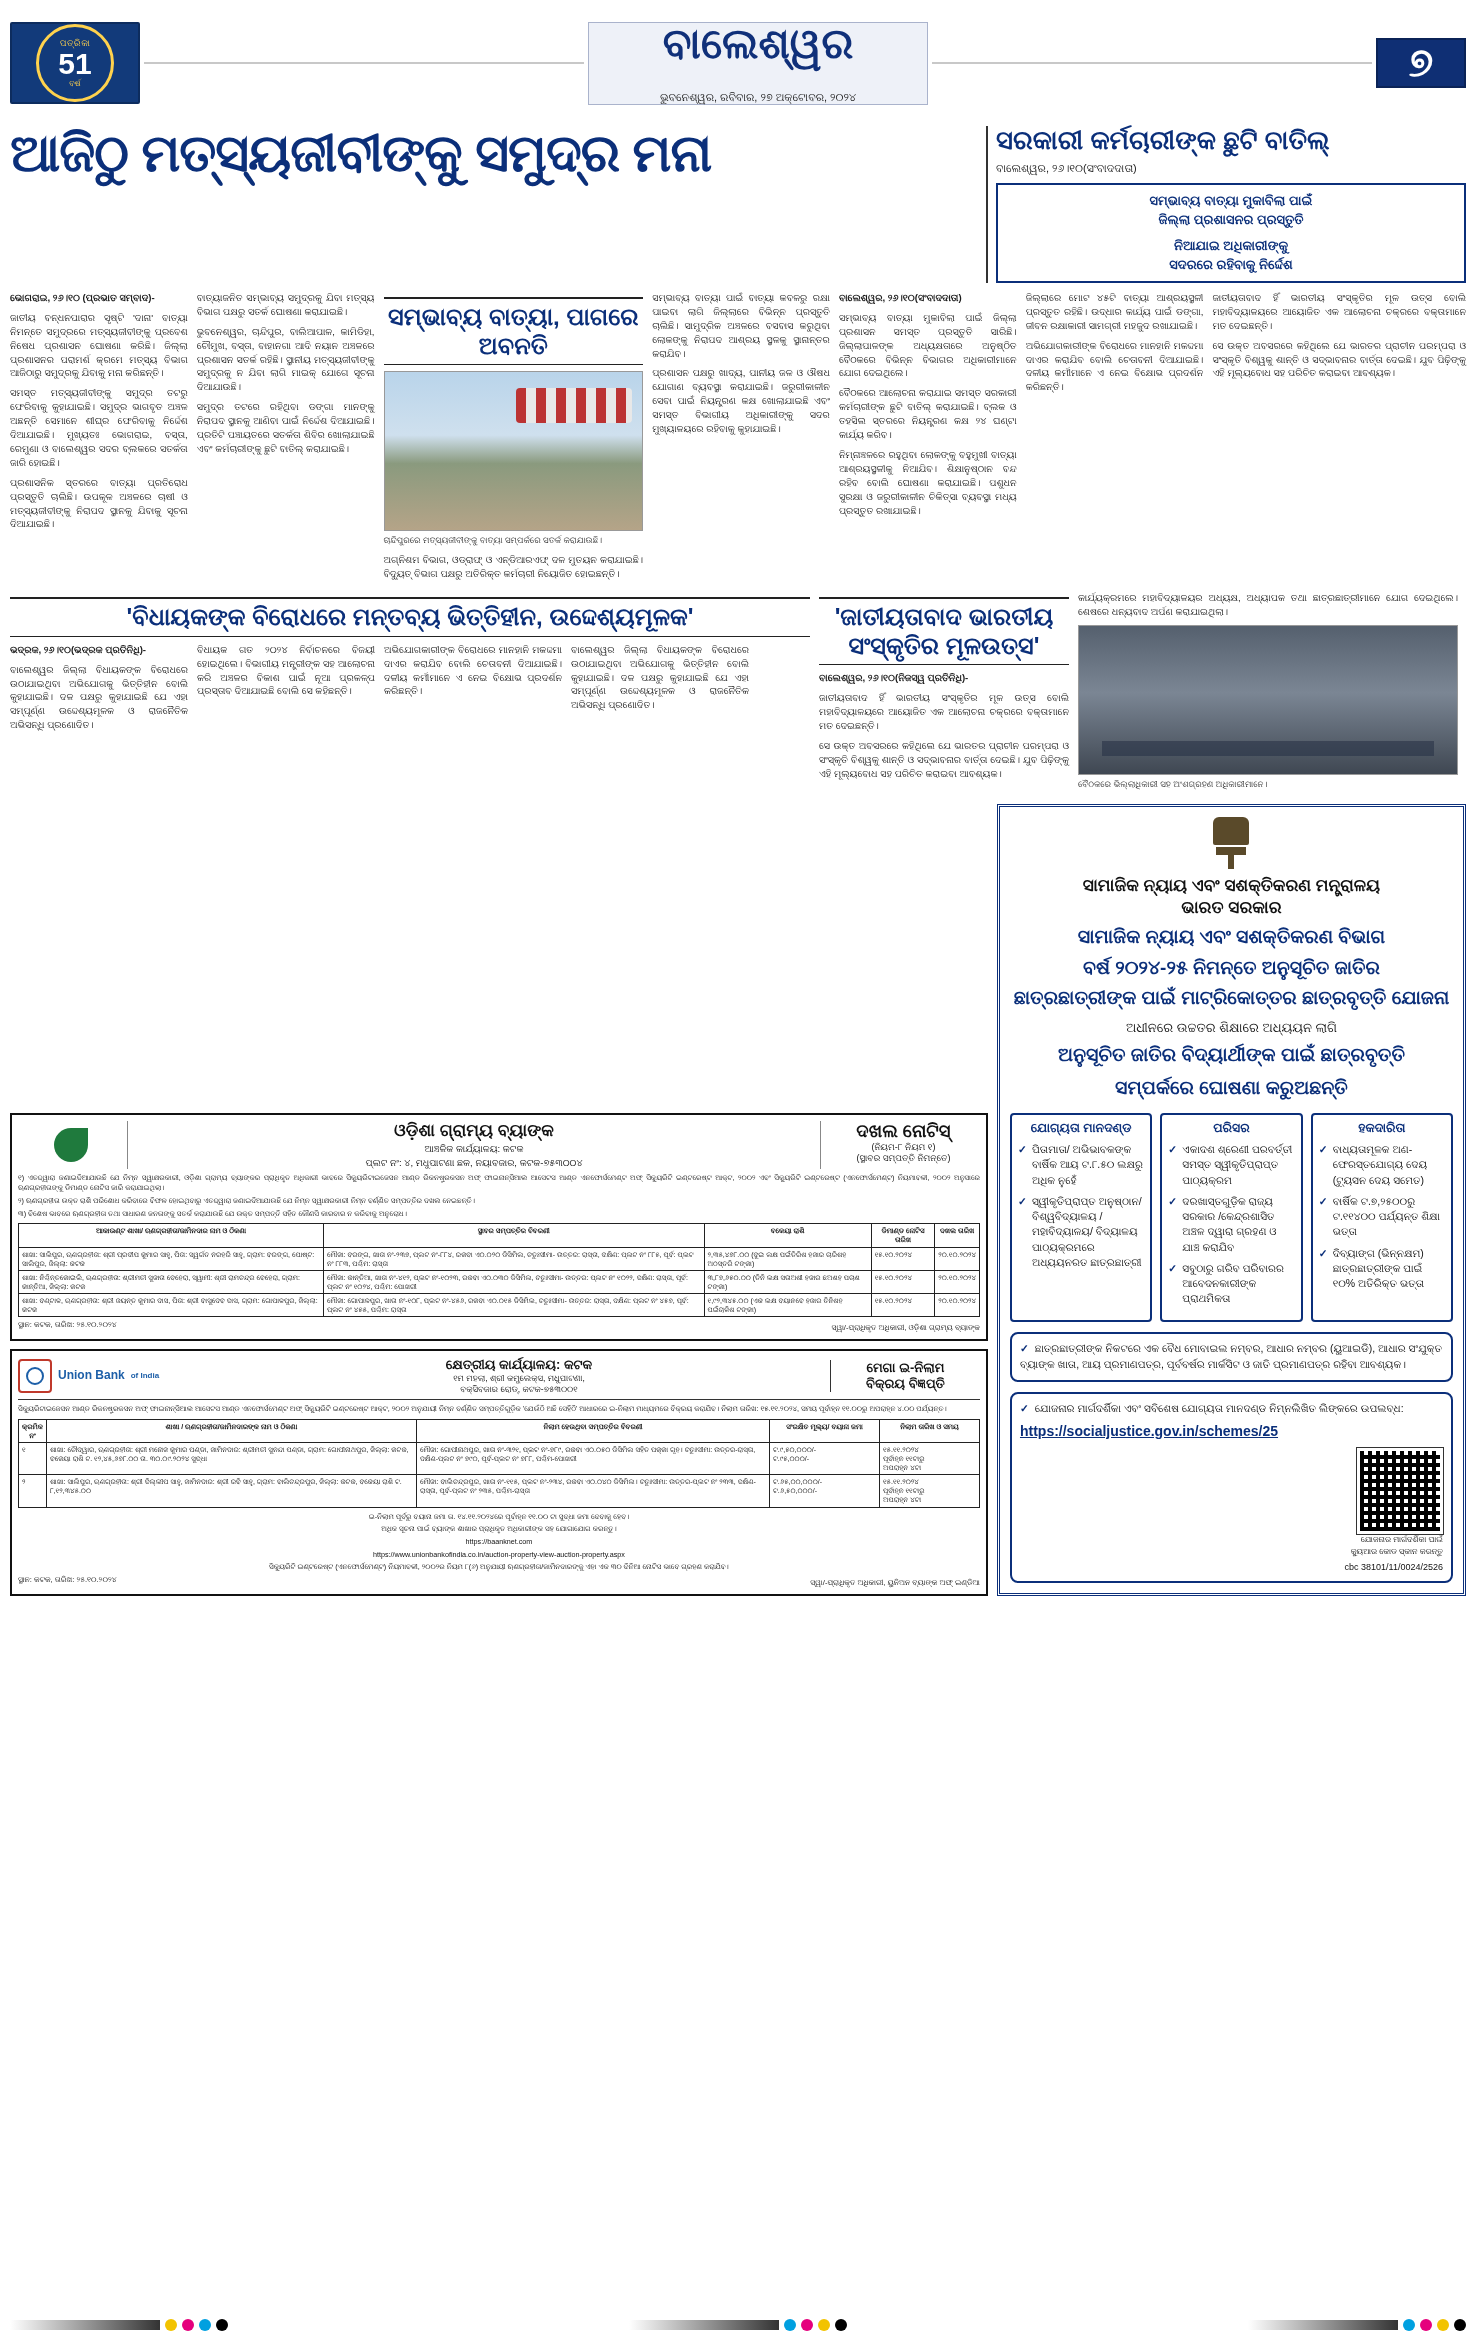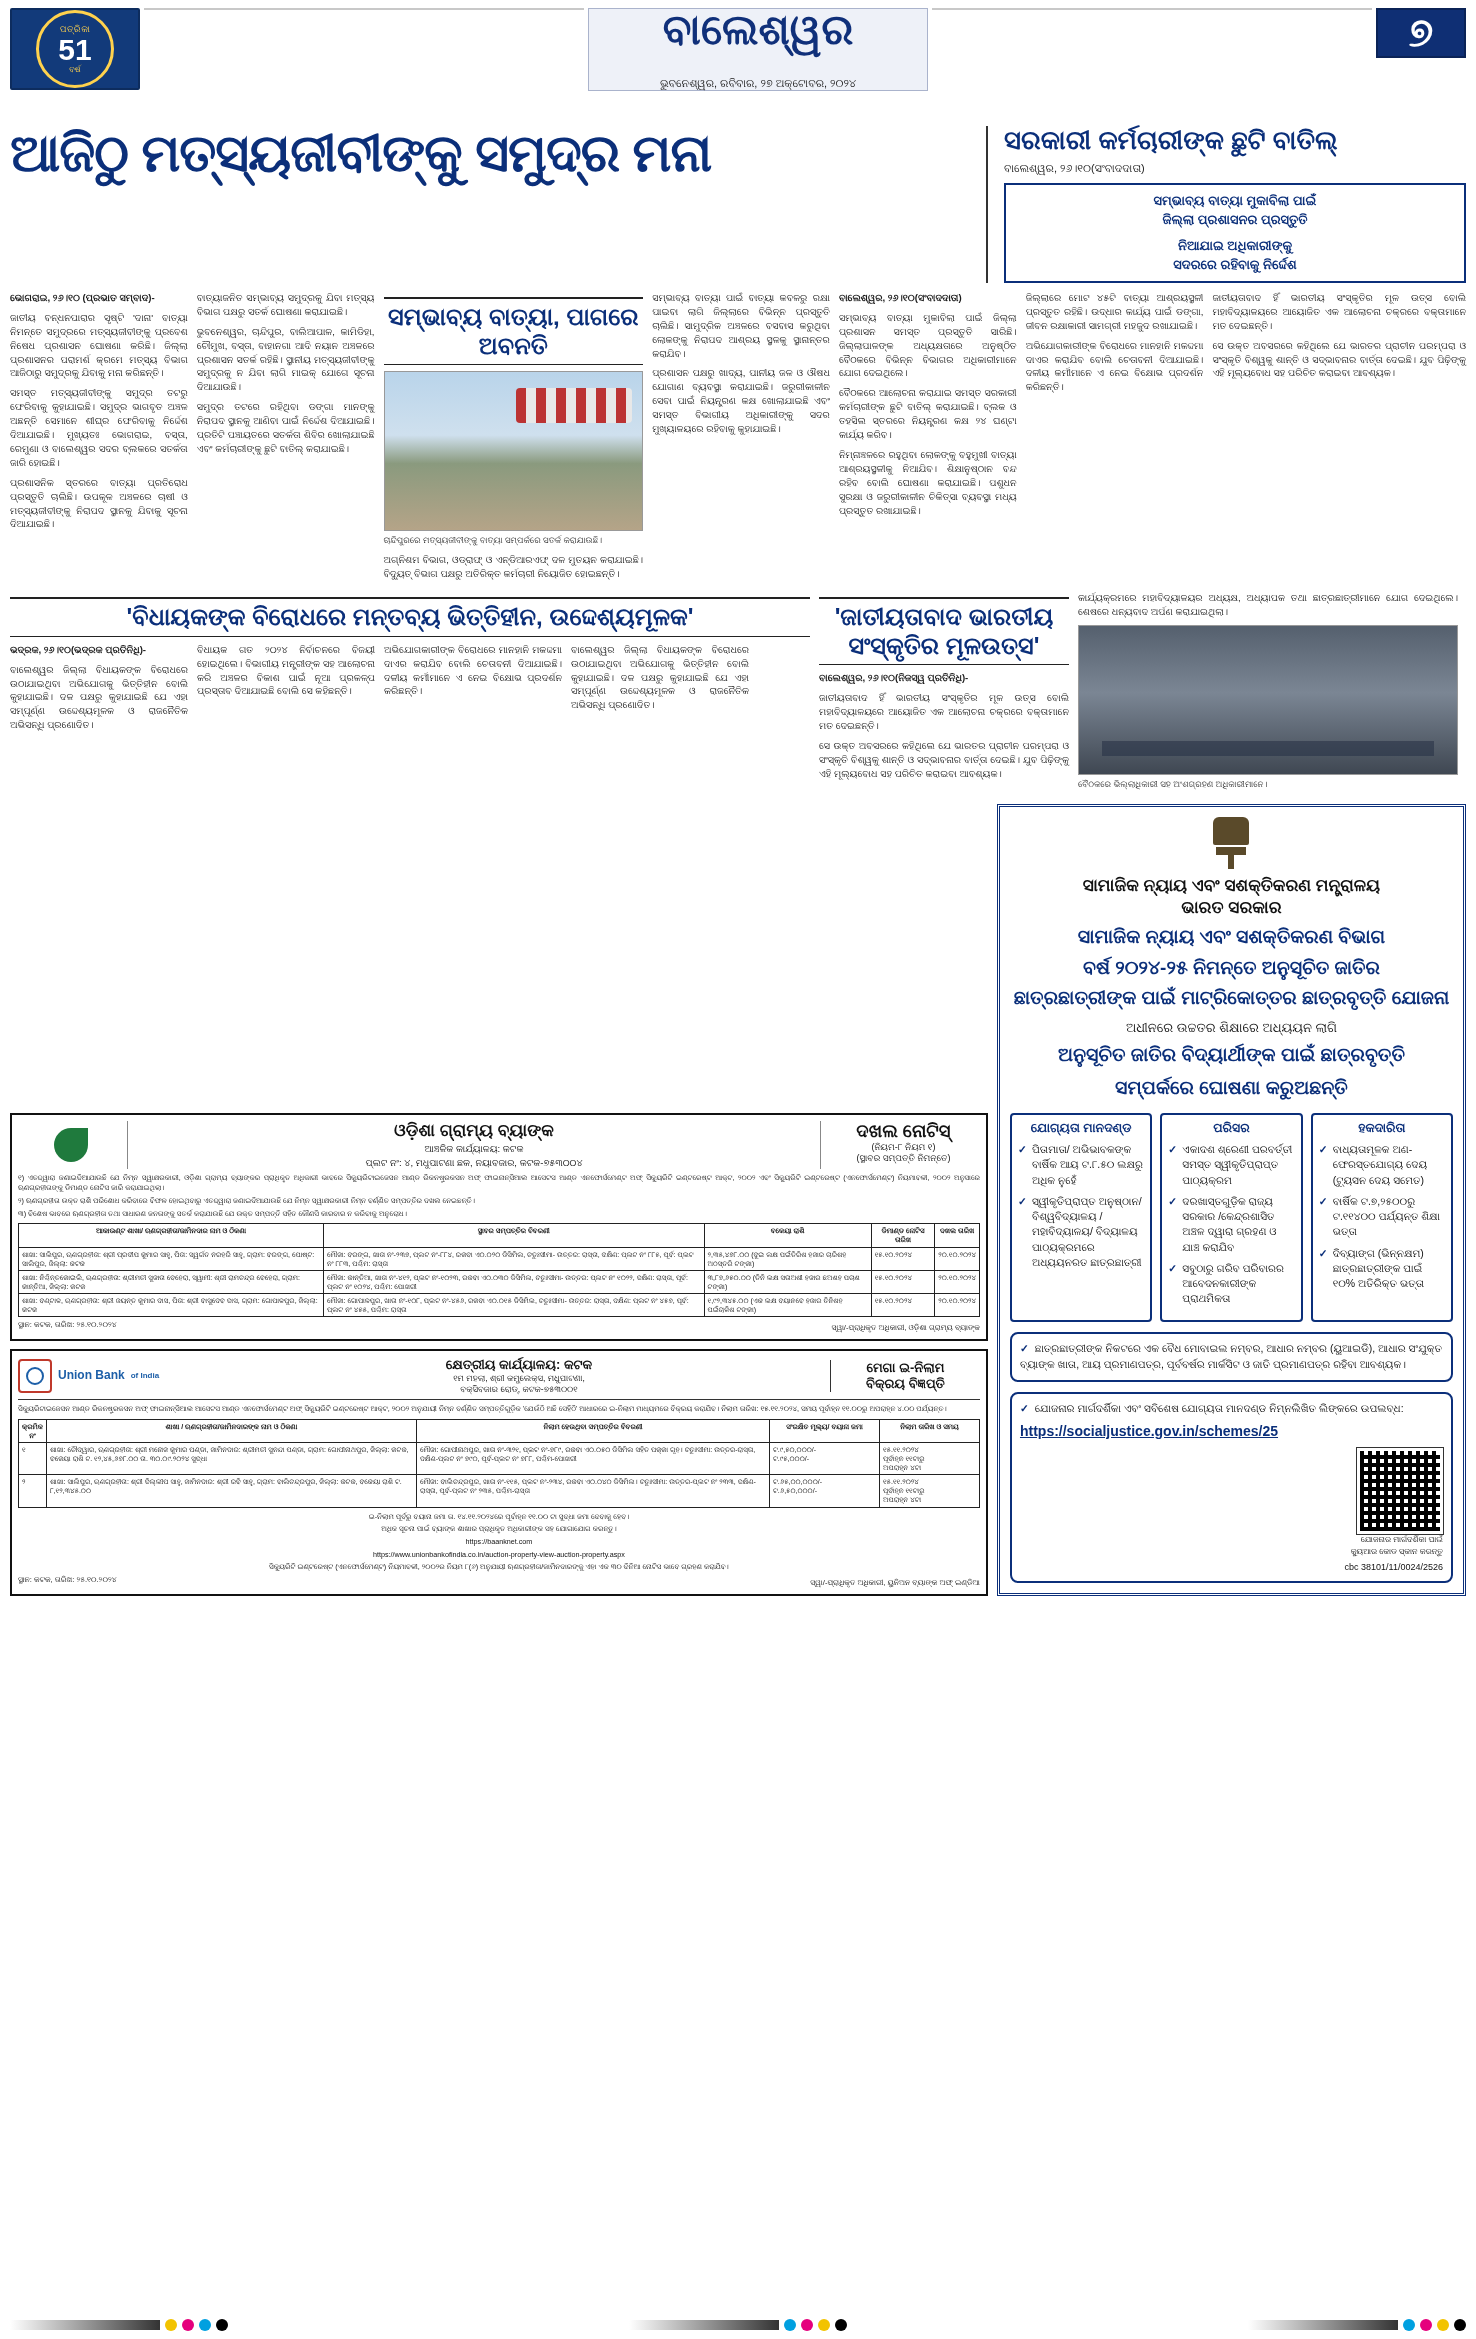--- a/index.html
+++ b/index.html
@@ -8,21 +8,21 @@
     width:1476px; height:2339px;
     background:#ffffff;
     font-family:"Liberation Sans", sans-serif;
     color:#111;
     position:relative;
     overflow:hidden;
   }
   .page { position:relative; width:1476px; height:2339px; padding:8px 10px; }
 
   
-  .masthead { display:flex; align-items:flex-start; height:110px; gap:4px; }
+  .masthead { display:flex; align-items:center; height:110px; gap:4px; }
   .logo-box {
     width:130px; background:#123a7a; color:#fff; border:2px solid #0d2c5e;
     display:flex; flex-direction:column; align-items:center; justify-content:center;
     border-radius:2px;
   }
   .logo-circle {
     width:78px; height:78px; border-radius:50%;
     border:3px solid #ffd24d; display:flex; flex-direction:column;
     align-items:center; justify-content:center; background:#123a7a;
   }
@@ -47,21 +47,21 @@
     font-size:40px; font-weight:bold; border:2px solid #0b2356;
   }
 
   
   .headline-row { display:flex; gap:10px; margin-top:8px; align-items:flex-start; }
   .headline-main { flex:1; }
   .headline-main h1 {
     margin:0; font-size:52px; line-height:1.05; color:#0b2f7a; font-weight:bold;
     letter-spacing:-1px;
   }
-  .headline-right { width:480px; border-left:2px solid #333; padding-left:16px; }
+  .headline-right { width:480px; border-left:2px solid #333; padding-left:8px; }
   .headline-right h2 { margin:0; font-size:26px; color:#0b2f7a; font-weight:bold; line-height:1.15;}
   .subline { font-size:11px; margin-top:6px; color:#222; }
   .boxed-sub {
     border:2px solid #0b2f7a; margin-top:8px; padding:6px 8px; text-align:center;
     font-size:13px; font-weight:bold; color:#0b2f7a; line-height:1.5;
   }
 
   
   .cols { display:flex; gap:9px; margin-top:8px; }
   .col { font-size:9.6px; line-height:1.45; text-align:justify; color:#1a1a1a; }

